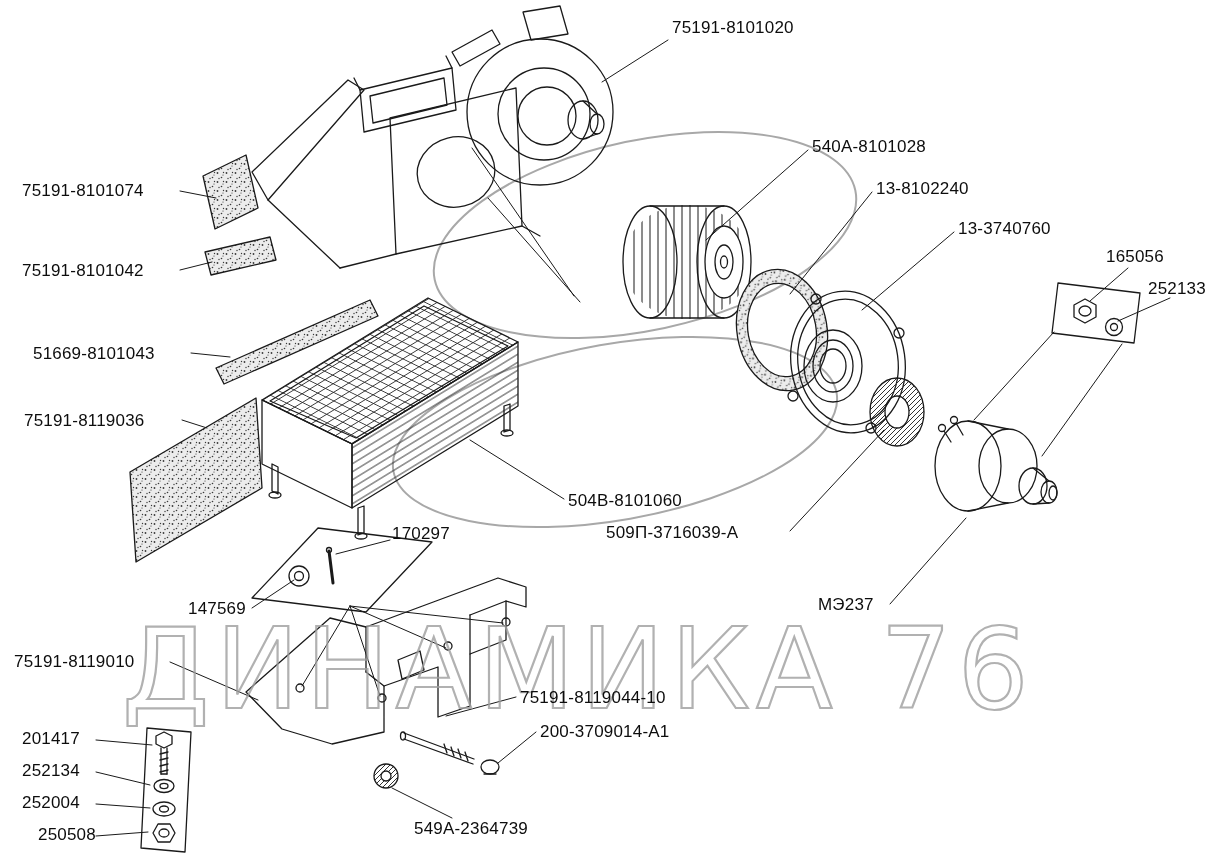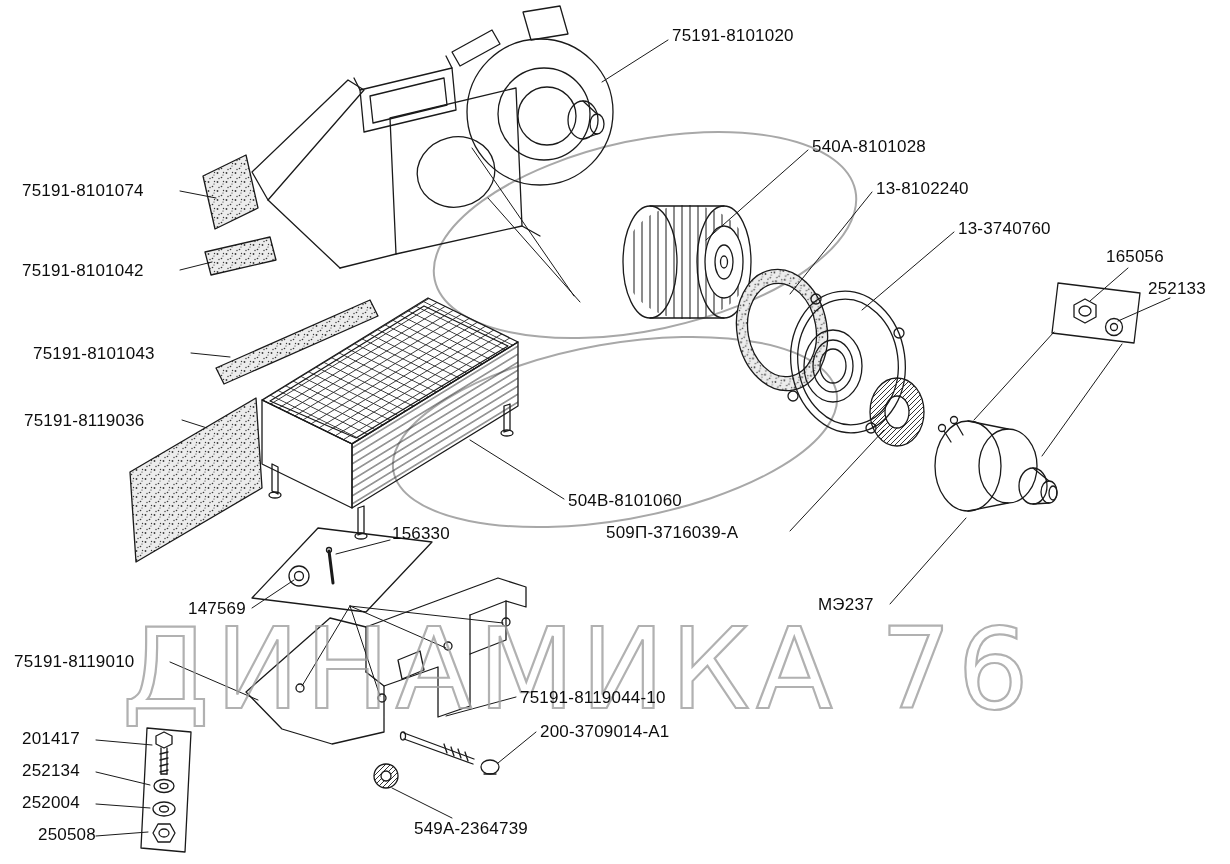--- a/index.html
+++ b/index.html
@@ -278,34 +278,34 @@
       <line x1="96" y1="740" x2="152" y2="745"></line>
       <line x1="96" y1="772" x2="150" y2="785"></line>
       <line x1="96" y1="804" x2="150" y2="808"></line>
       <line x1="96" y1="836" x2="148" y2="832"></line>
     </g>
   </g>
 
   <text x="122" y="708" font-family="DejaVu Sans, sans-serif" font-size="112" letter-spacing="6" fill="none" stroke="#9e9e9e" stroke-width="2.2" opacity="0.8">ДИНАМИКА 76</text>
 </svg>
 
-<div class="lbl" style="left:672px;top:26px">75191-8101020</div>
+<div class="lbl" style="left:672px;top:18px">75191-8101020</div>
 <div class="lbl" style="left:812px;top:137px">540А-8101028</div>
 <div class="lbl" style="left:876px;top:179px">13-8102240</div>
 <div class="lbl" style="left:958px;top:219px">13-3740760</div>
 <div class="lbl" style="left:1106px;top:247px">165056</div>
 <div class="lbl" style="left:1148px;top:279px">252133</div>
 <div class="lbl" style="left:22px;top:181px">75191-8101074</div>
 <div class="lbl" style="left:22px;top:261px">75191-8101042</div>
-<div class="lbl" style="left:33px;top:344px">75191-8101043</div>
+<div class="lbl" style="left:33px;top:344px">51669-8101043</div>
 <div class="lbl" style="left:24px;top:411px">75191-8119036</div>
 <div class="lbl" style="left:568px;top:491px">504В-8101060</div>
 <div class="lbl" style="left:606px;top:523px">509П-3716039-А</div>
 <div class="lbl" style="left:818px;top:595px">МЭ237</div>
-<div class="lbl" style="left:392px;top:524px">156330</div>
+<div class="lbl" style="left:392px;top:524px">170297</div>
 <div class="lbl" style="left:188px;top:599px">147569</div>
 <div class="lbl" style="left:14px;top:652px">75191-8119010</div>
 <div class="lbl" style="left:520px;top:688px">75191-8119044-10</div>
 <div class="lbl" style="left:540px;top:722px">200-3709014-А1</div>
 <div class="lbl" style="left:414px;top:819px">549А-2364739</div>
 <div class="lbl" style="left:22px;top:729px">201417</div>
 <div class="lbl" style="left:22px;top:761px">252134</div>
 <div class="lbl" style="left:22px;top:793px">252004</div>
 <div class="lbl" style="left:38px;top:825px">250508</div>
 

